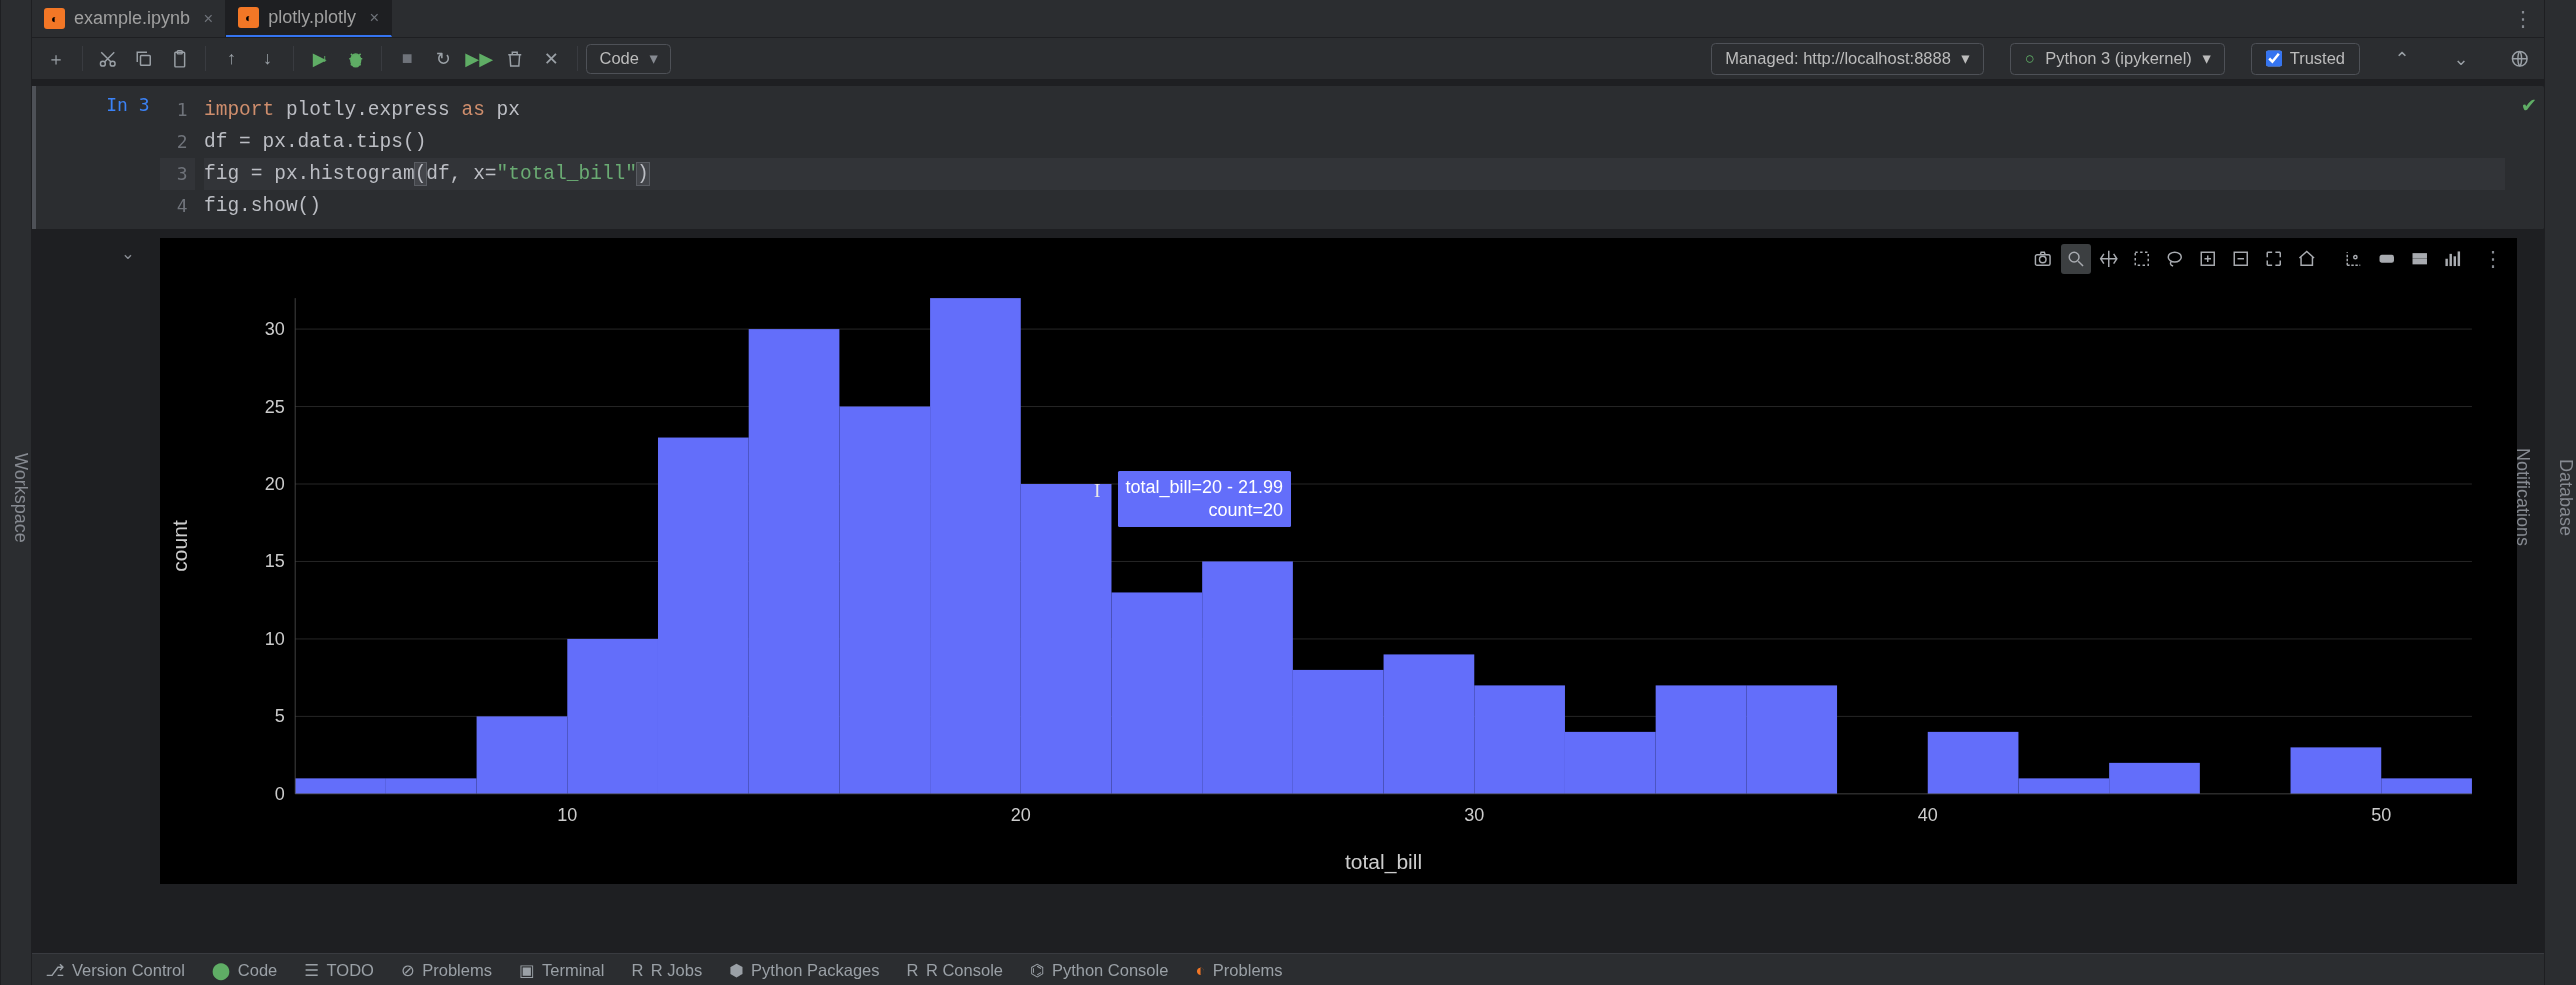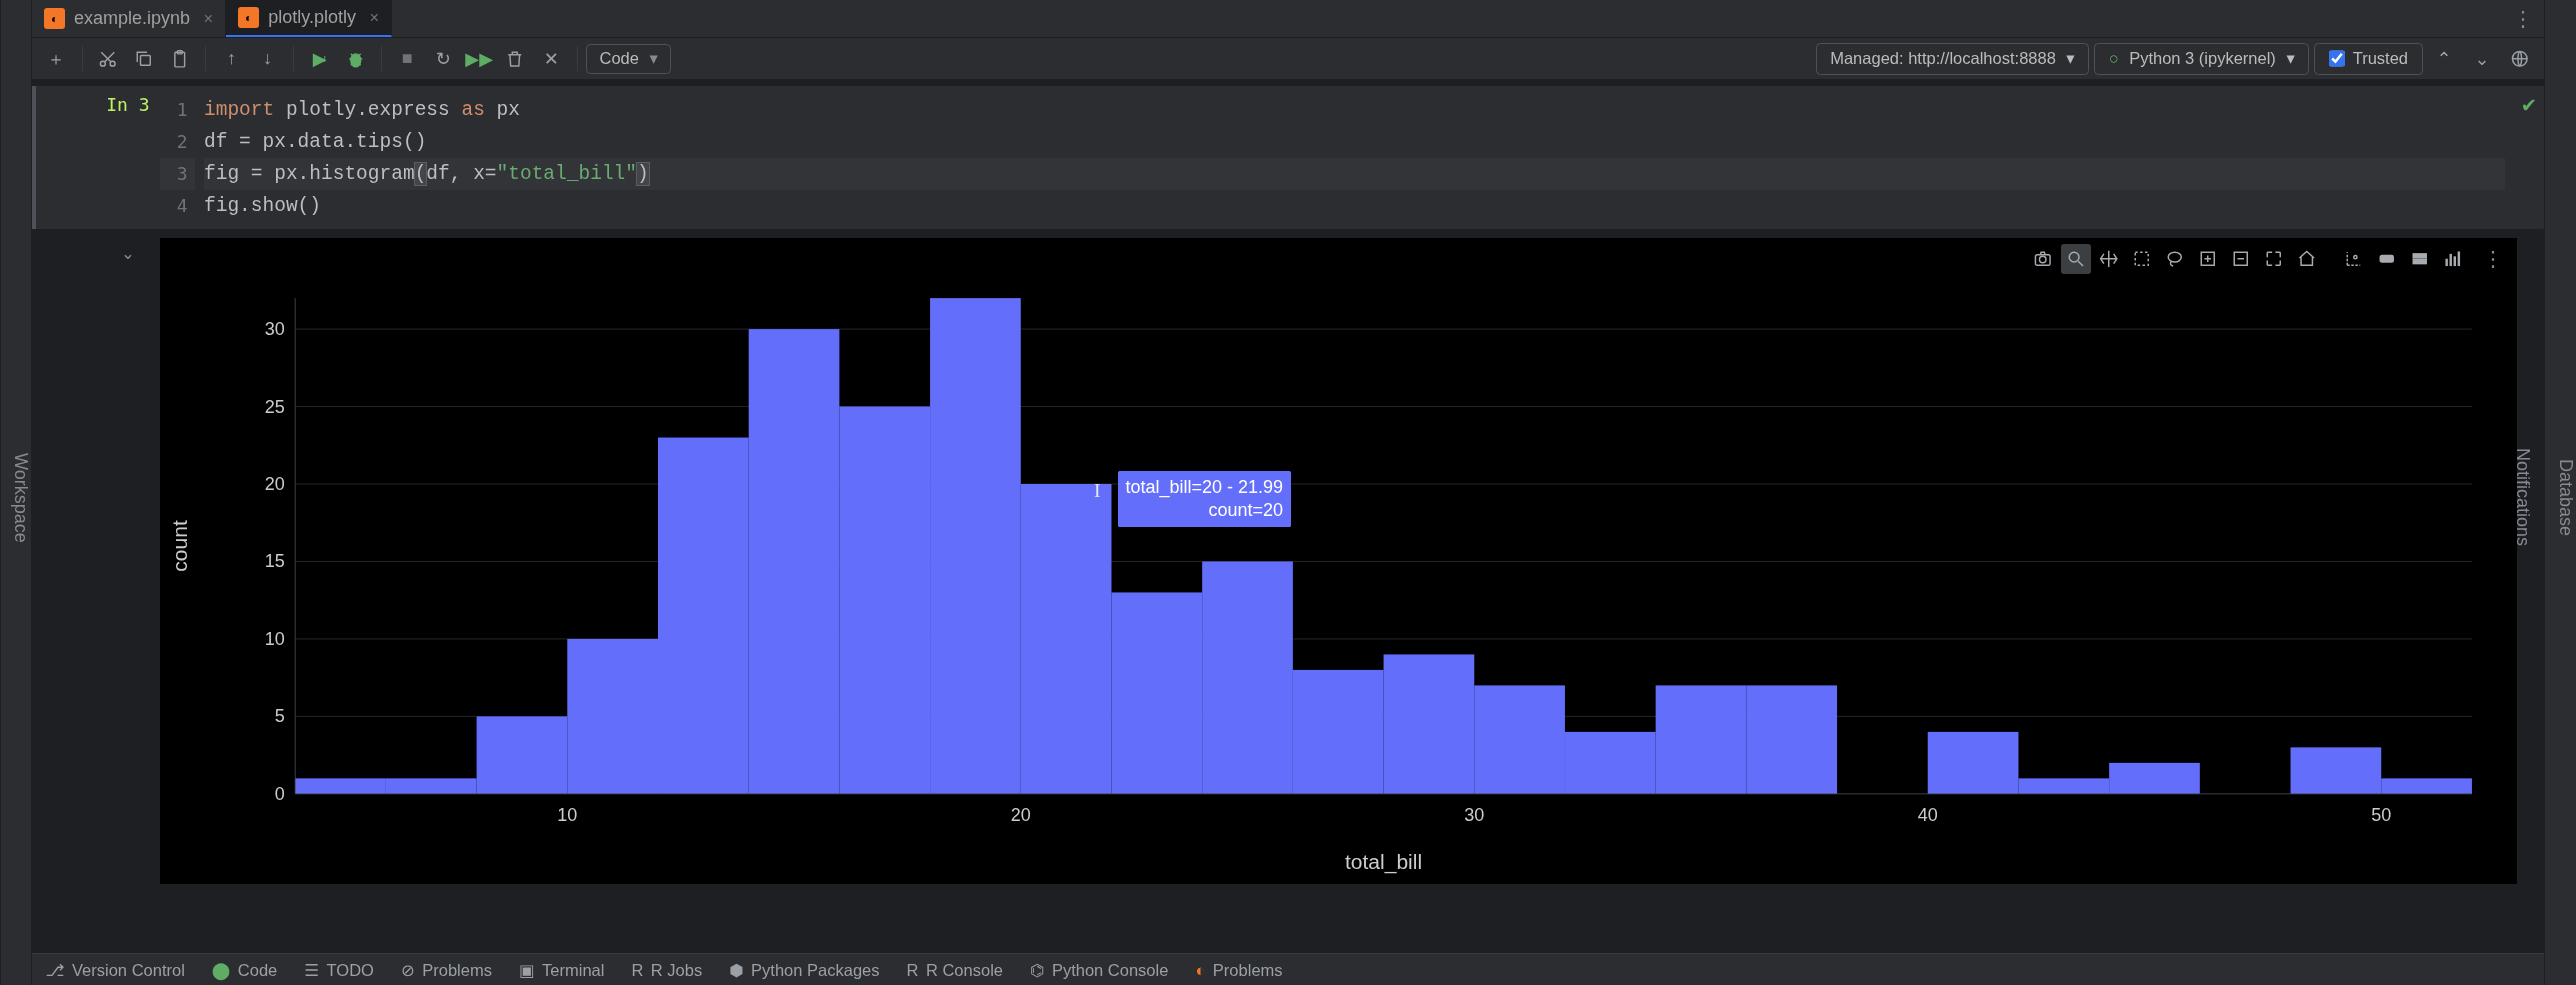--- a/index.html
+++ b/index.html
@@ -13,27 +13,27 @@
 .tab{display:flex;align-items:center;gap:9px;padding:0 12px;color:#a0a0a0;font-size:18px;cursor:pointer;border-right:0.8px solid #1e1f22}
 .tab.active{background:#1e1f22;border-bottom:2.3px solid #3574f0}
 .tab .close{color:#6f737a;margin-left:4.5px;font-size:16.5px}
 .tab-icon{width:21px;height:21px;border-radius:3px;background:#f37726;display:inline-flex;align-items:center;justify-content:center;font-size:12px;color:#000}
 .tabs-overflow{margin-left:auto;display:flex;align-items:center;padding:0 10.5px;color:#868a91;font-size:21px;cursor:pointer}
 .toolbar{height:42px;background:#2b2d30;border-bottom:0.8px solid #1e1f22;display:flex;align-items:center;padding:0 7.5px;gap:3px}
 .tool-btn{width:33px;height:33px;display:flex;align-items:center;justify-content:center;color:#9aa0a6;cursor:pointer;border-radius:3px;font-size:18px}
 .divider{width:0.8px;height:25.5px;background:#393b40;margin:0 6px}
 .dropdown{height:30px;border:0.8px solid #4e5157;border-radius:4.5px;display:flex;align-items:center;padding:0 12px;gap:10.5px;color:#bcbcbc;font-size:16.5px;cursor:pointer}
 .dropdown .chev{color:#868a91}
-.toolbar-right{margin-left:auto;display:flex;align-items:center;gap:5px}
+.toolbar-right{margin-left:auto;display:flex;align-items:center;gap:26px}
 .status-chip{height:32px;border:0.8px solid #4e5157;border-radius:4.5px;display:flex;align-items:center;padding:0 13.5px;gap:10.5px;color:#bcbcbc;font-size:16.5px;cursor:pointer}
 .trusted input{width:16.5px;height:16.5px;accent-color:#3574f0}
 .content{flex:1;overflow:auto;background:#1e1f22;padding:6px 0}
 .cell{display:flex;background:#2b2d30;margin:0 0 9px 0;border-radius:1.5px}
 .gutter{width:38px;background:#2b2d30;border-left:4.5px solid #4e5157}
-.prompt-col{width:90px;padding:7.5px 0;font-family:'Menlo',monospace;font-size:18px;color:#bef264;text-align:right;padding-right:10.5px}
+.prompt-col{width:90px;padding:7.5px 0;font-family:'Menlo',monospace;font-size:18px;color:#3b82f6;text-align:right;padding-right:10.5px}
 .lines-col{width:35px;padding:7.5px 0;font-family:'Menlo',monospace;font-size:18px;color:#6f737a;text-align:right}
 .lines-col div{height:32px;line-height:32px;padding-right:7.5px}
 .code-col{flex:1;padding:7.5px 9px;font-family:Liberation Mono, monospace;font-size:19.5px;line-height:32px;color:#bcbec4;white-space:pre}
 .kw{color:#cf8e6d}.str{color:#6aab73}.fn{color:#bcbec4}
 .cur-line{background:#323438}
 .paren-hl{background:#43454a;outline:0.8px solid #5a5d63}
 .run-gutter{width:30px;display:flex;align-items:flex-start;justify-content:center;padding-top:7.5px}
 .ok-mark{color:#5fad65;font-size:19.5px}
 .output{display:flex;margin:0 0 9px 0}
 .output .gutter{border-left:4.5px solid transparent;background:#1e1f22}

